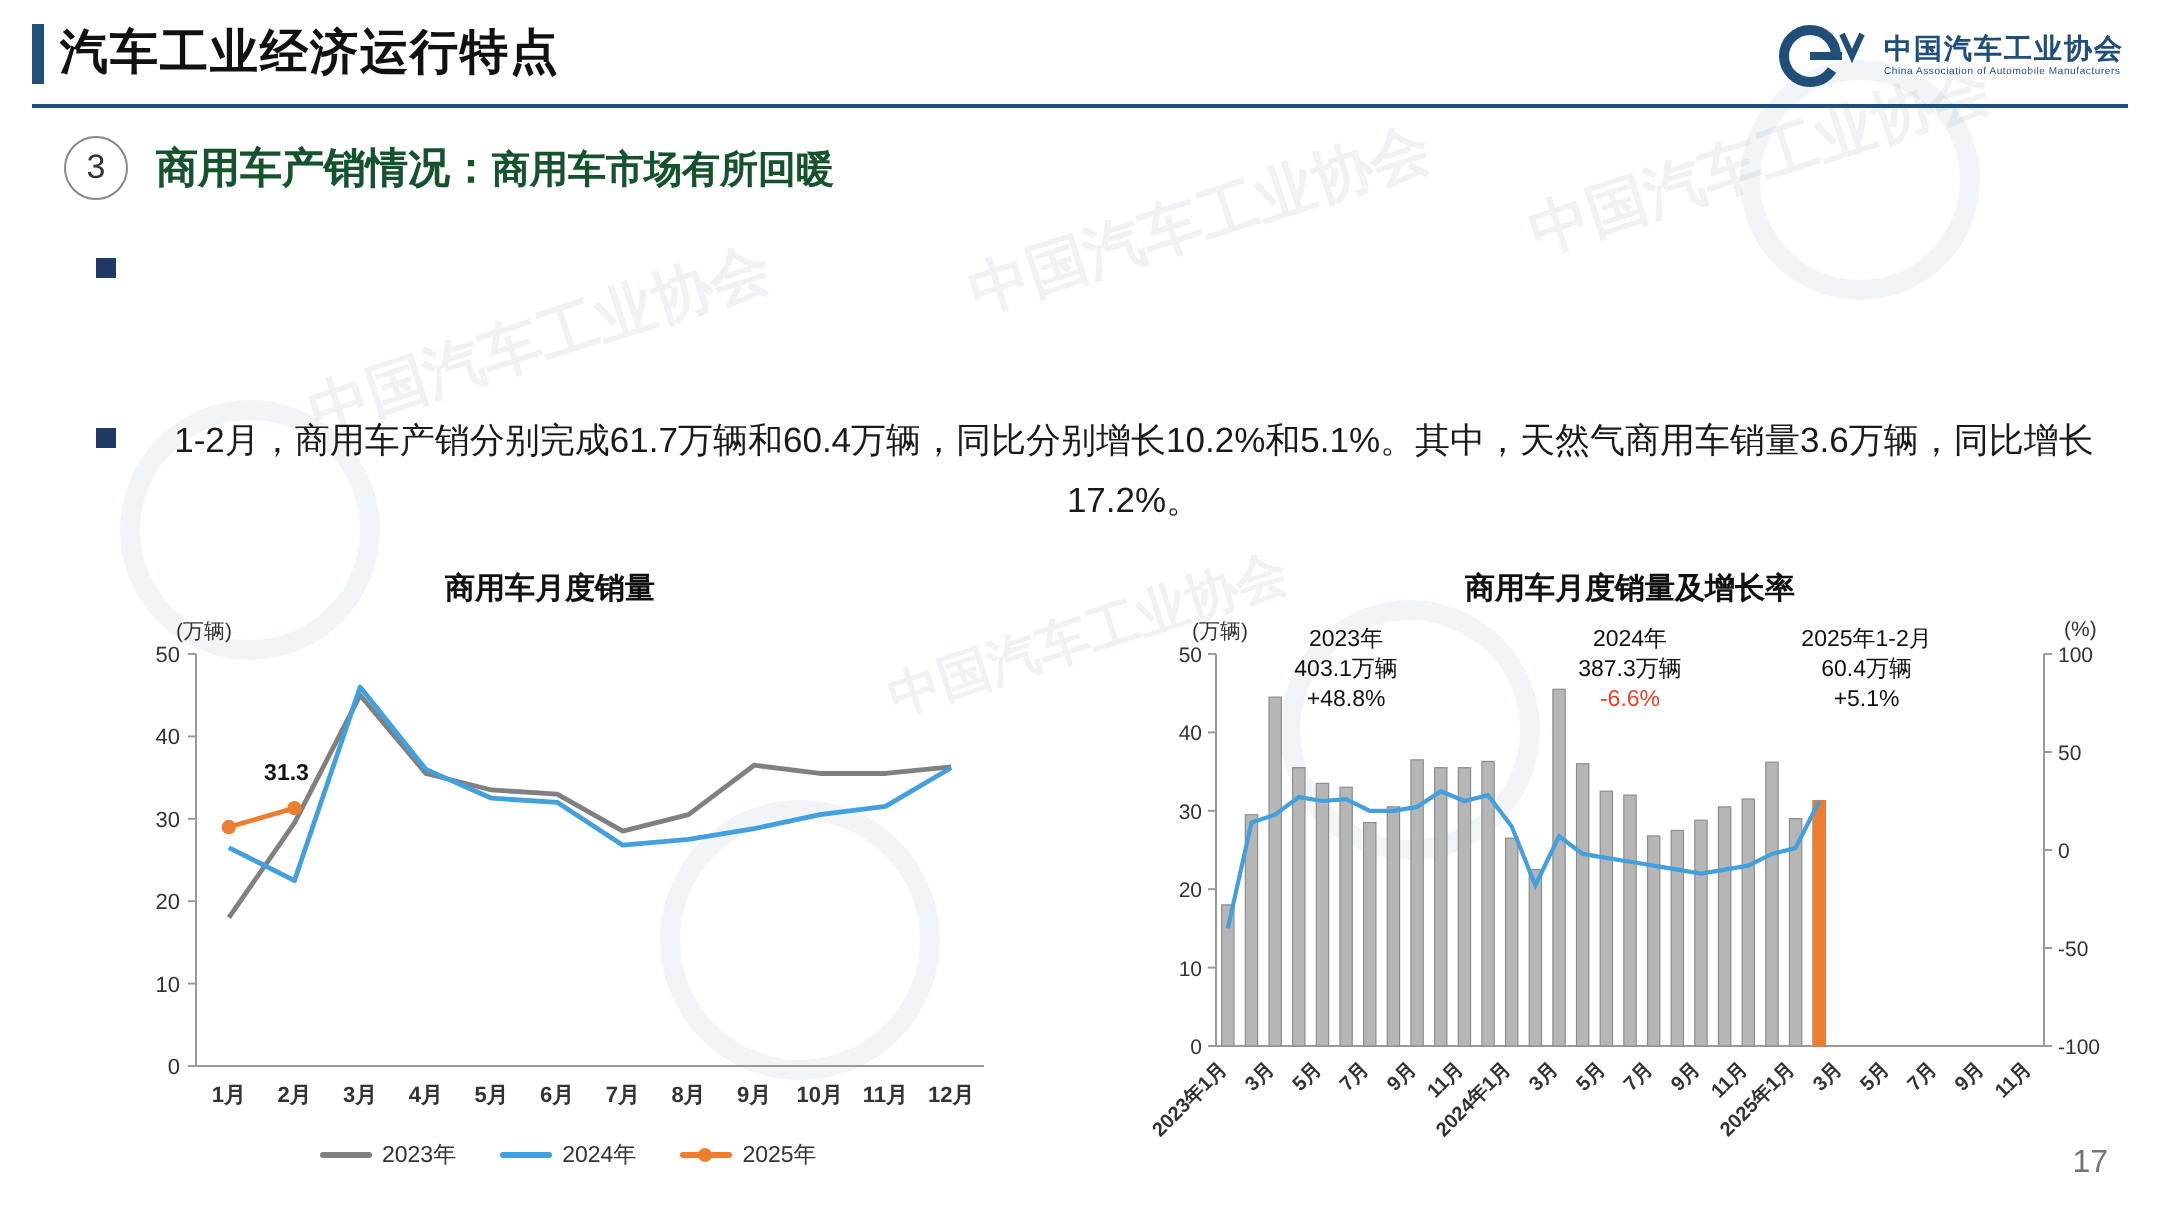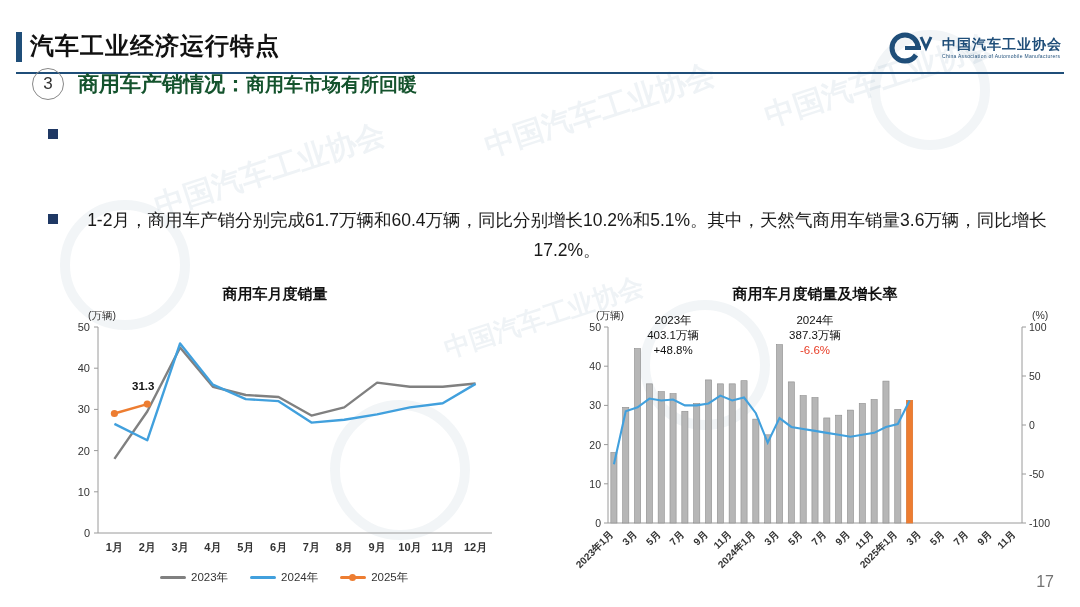--- a/index.html
+++ b/index.html
@@ -6,21 +6,21 @@
   body{
     width:1080px;height:607px;
     background:#ffffff;
     font-family:"Liberation Sans","DejaVu Sans",sans-serif;
     color:#1a1a1a;
     position:relative;
     overflow:hidden;
   }
   
   .header{
-    position:absolute;left:0;top:0;width:1080px;height:56px;margin-top:20px;
+    position:absolute;left:0;top:0;width:1080px;height:56px;
   }
   .header-bar{
     position:absolute;left:16px;top:12px;width:6px;height:30px;background:#1f4e79;
   }
   .header-title{
     position:absolute;left:30px;top:10px;
     font-size:24px;font-weight:bold;color:#111;letter-spacing:1px;
   }
   .header-rule{
     position:absolute;left:16px;top:52px;width:1048px;height:2px;background:#1f4e79;
@@ -257,15 +257,20 @@
 <div class="ann" style="left: 65.0571px; top: 28px; width: 96px;">
       <div>2023年</div>
       <div>403.1万辆</div>
       <div>+48.8%</div>
     </div>
     <div class="ann" style="left: 207px; top: 28px; width: 96px;">
       <div>2024年</div>
       <div>387.3万辆</div>
       <div class="red">-6.6%</div>
     </div>
+    <div class="ann" style="left: 325.286px; top: 28px; width: 96px;">
+      <div>2025年1-2月</div>
+      <div>60.4万辆</div>
+      <div>+5.1%</div>
+    </div>
   </div>
 
 <div class="page-num">17</div>
 
 </body></html>

